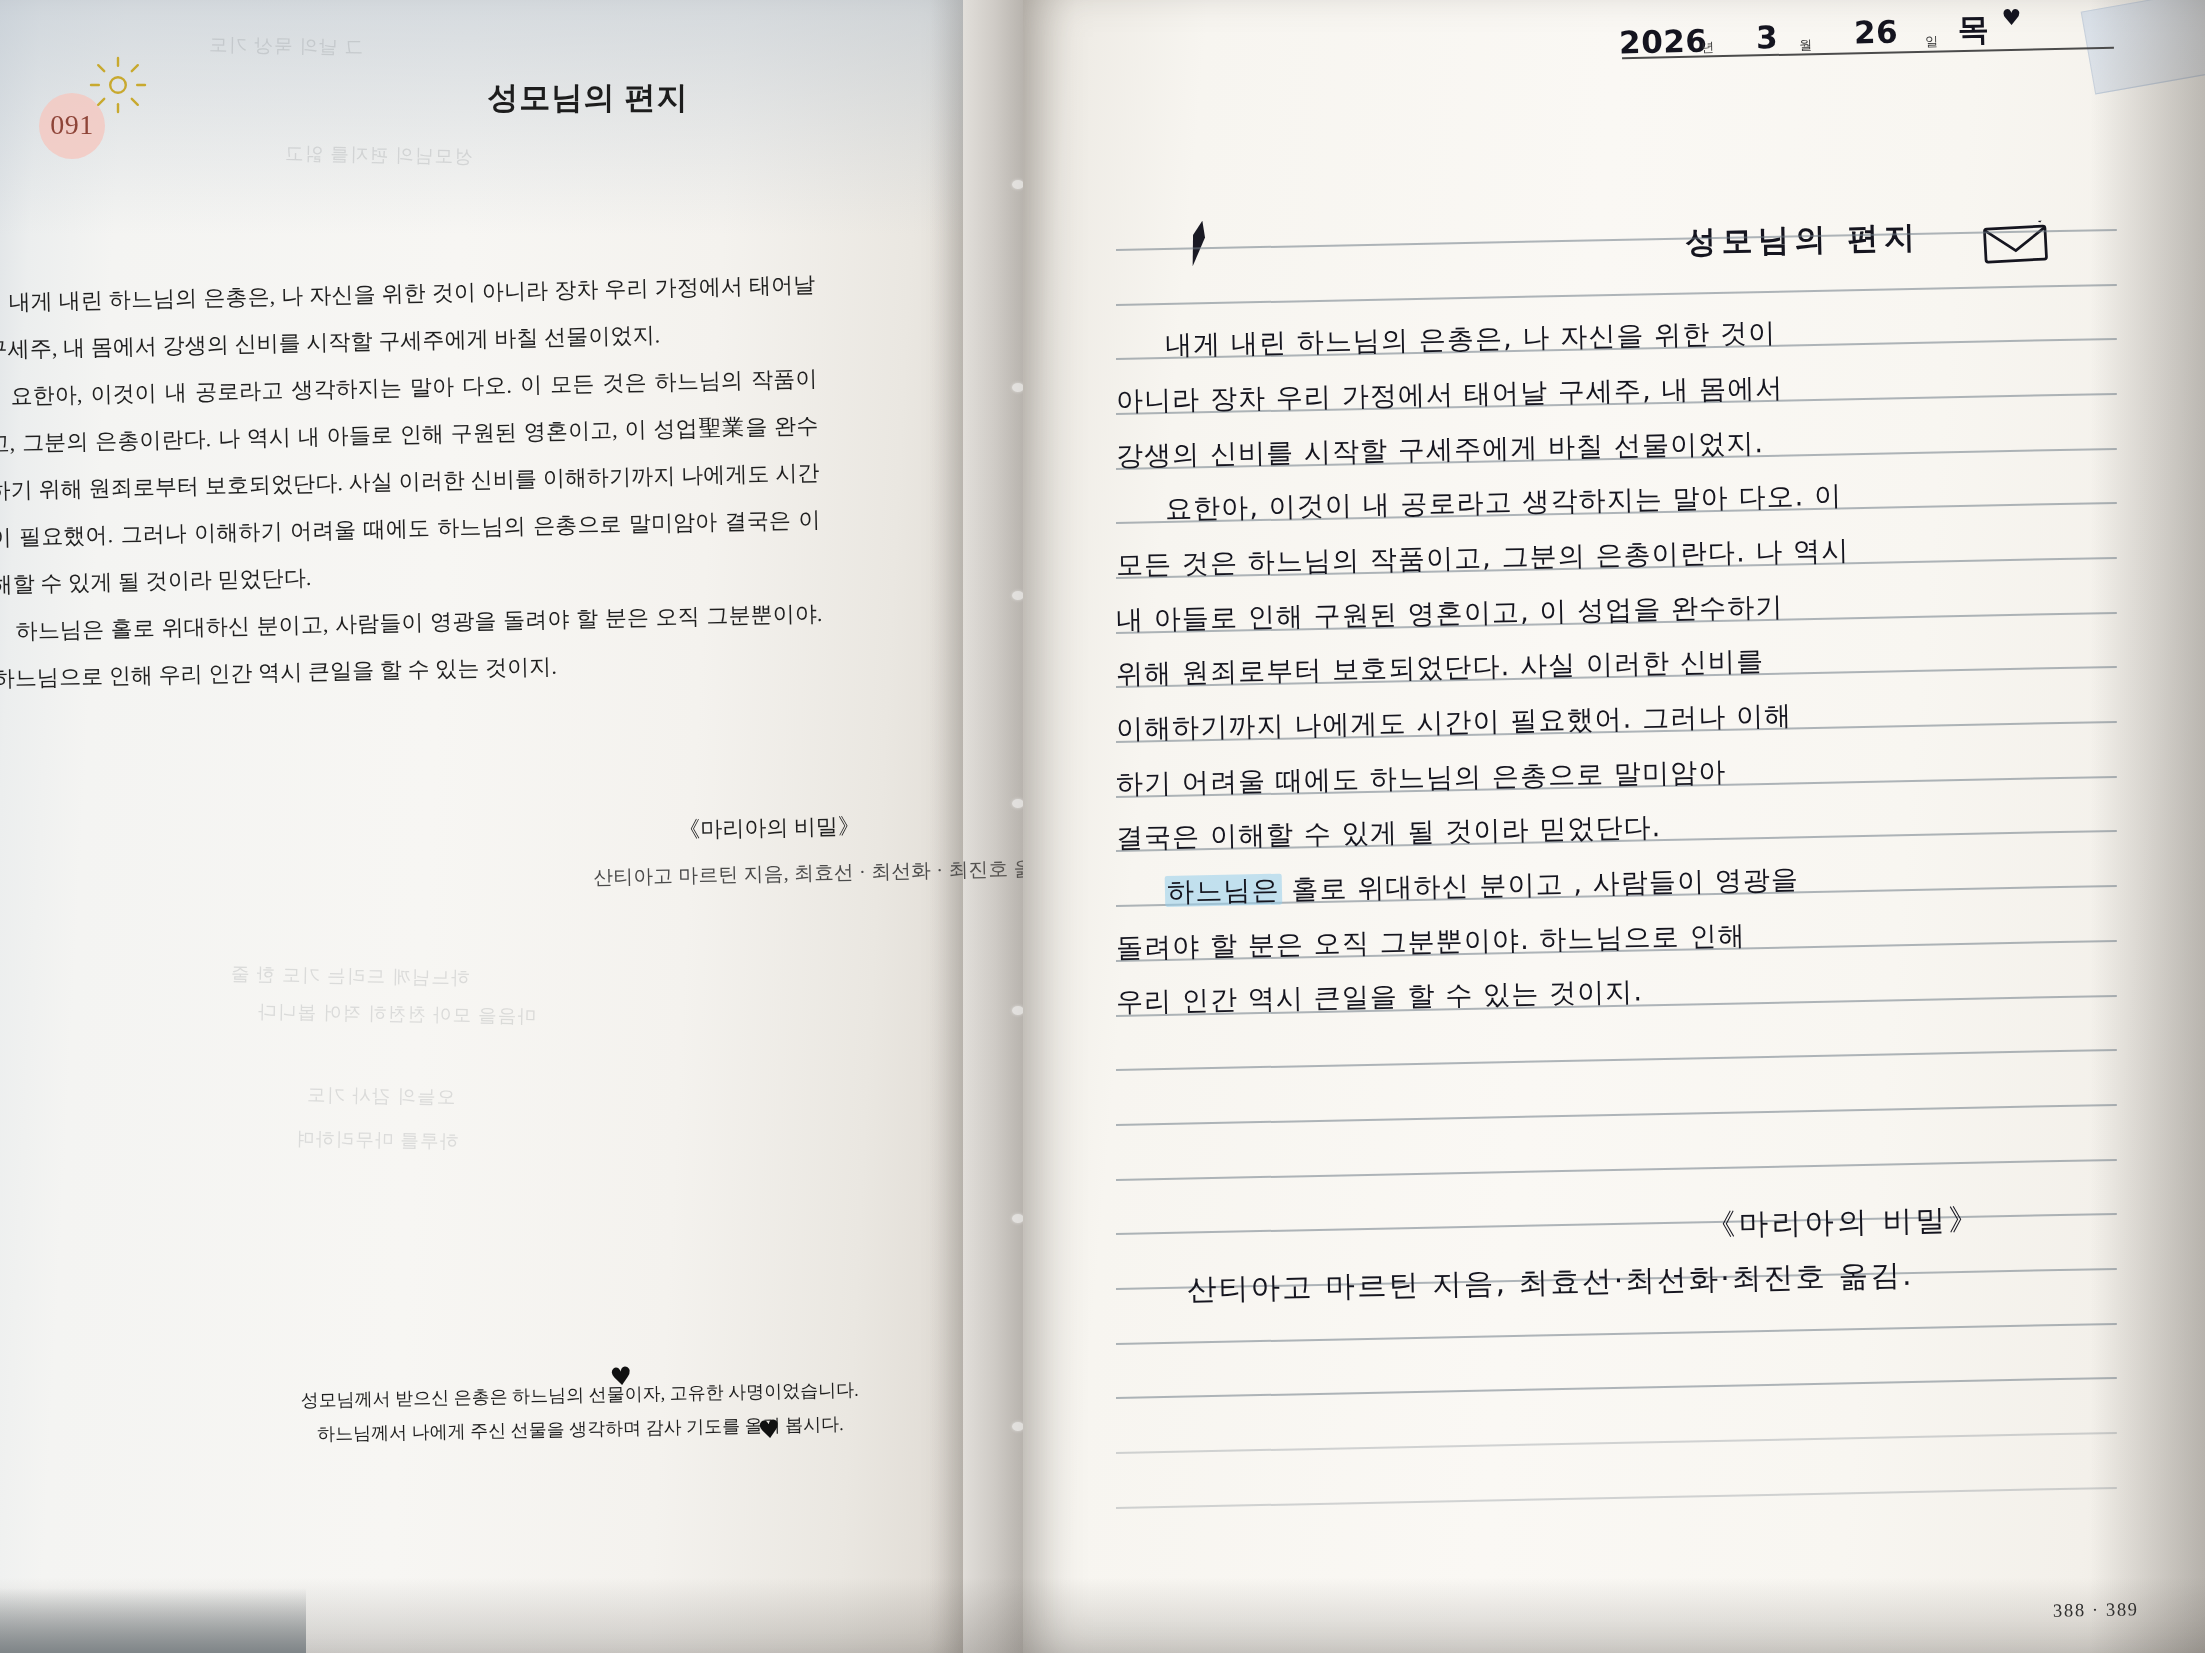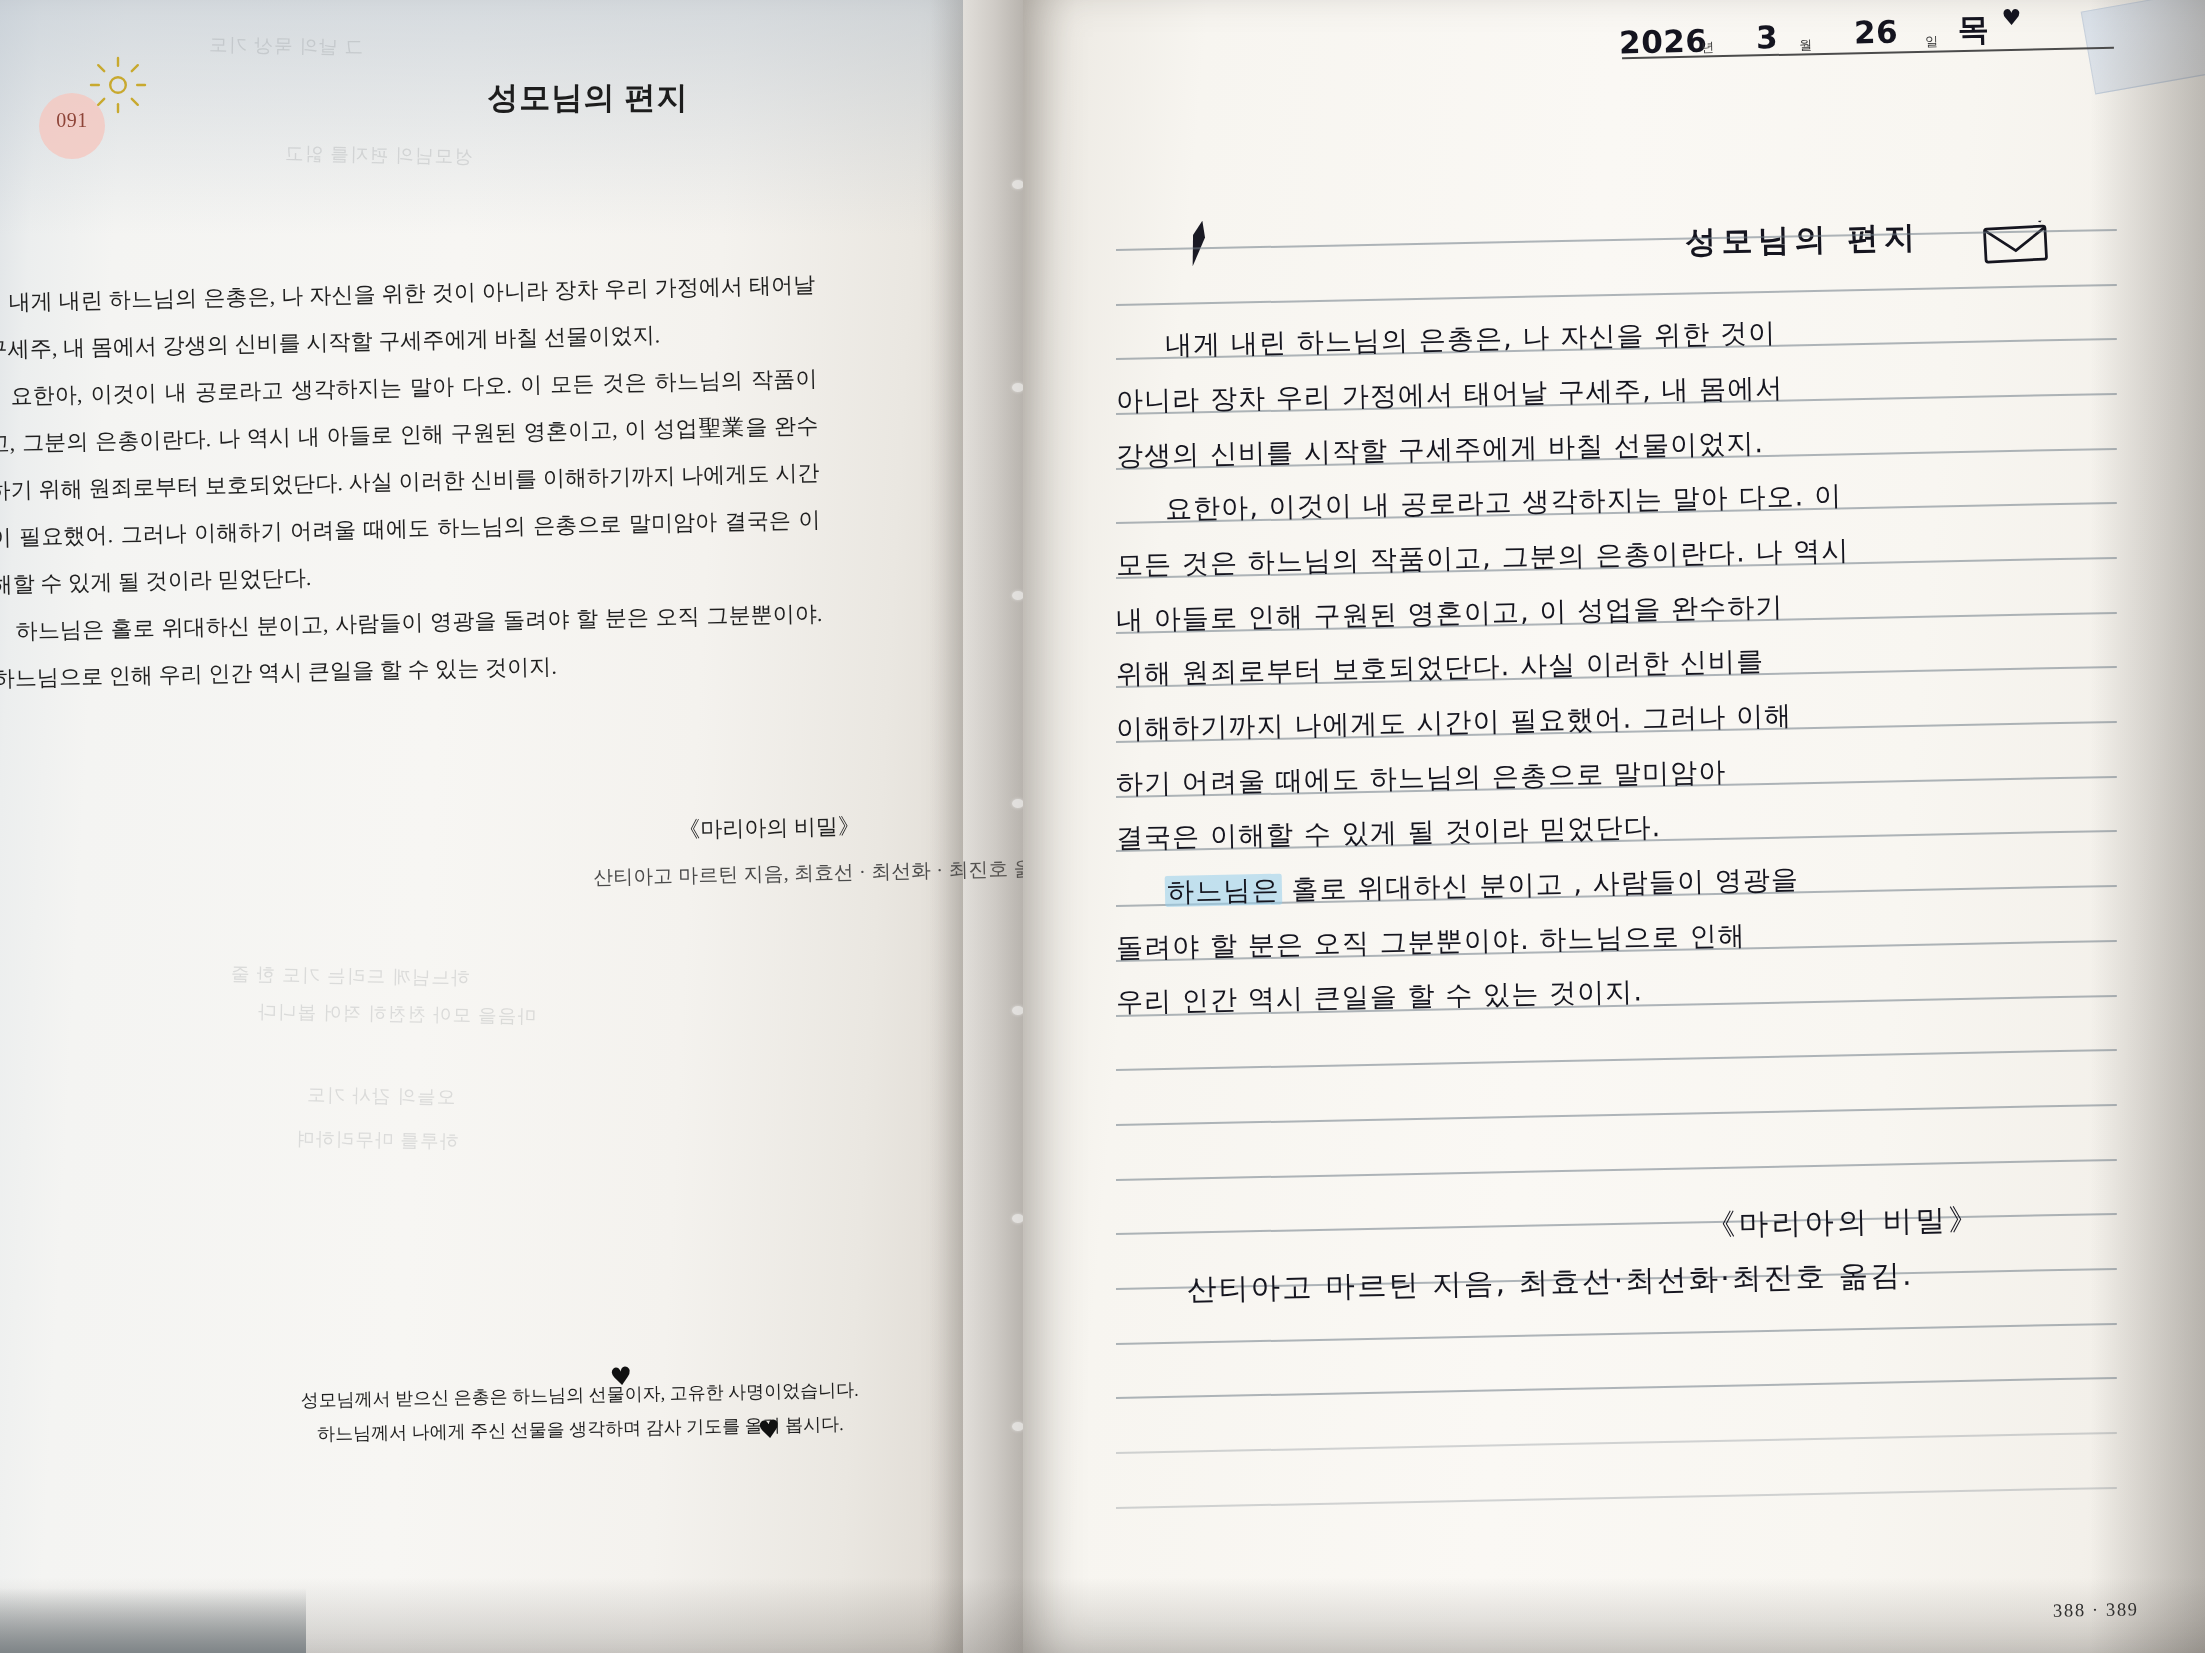--- a/index.html
+++ b/index.html
@@ -101,21 +101,21 @@
     background: #f3c9c2;
     opacity: 0.85;
   }
   .page-number-text {
     position: absolute;
     left: 39px;
     top: 109px;
     width: 66px;
     text-align: center;
     font-family: "Liberation Serif", serif;
-    font-size: 20px;
+    font-size: 28px;
     color: #8e4438;
     letter-spacing: 0.5px;
   }
   .sun-doodle {
     position: absolute;
     left: 88px;
     top: 55px;
     width: 60px;
     height: 60px;
     color: #c8aa33;

